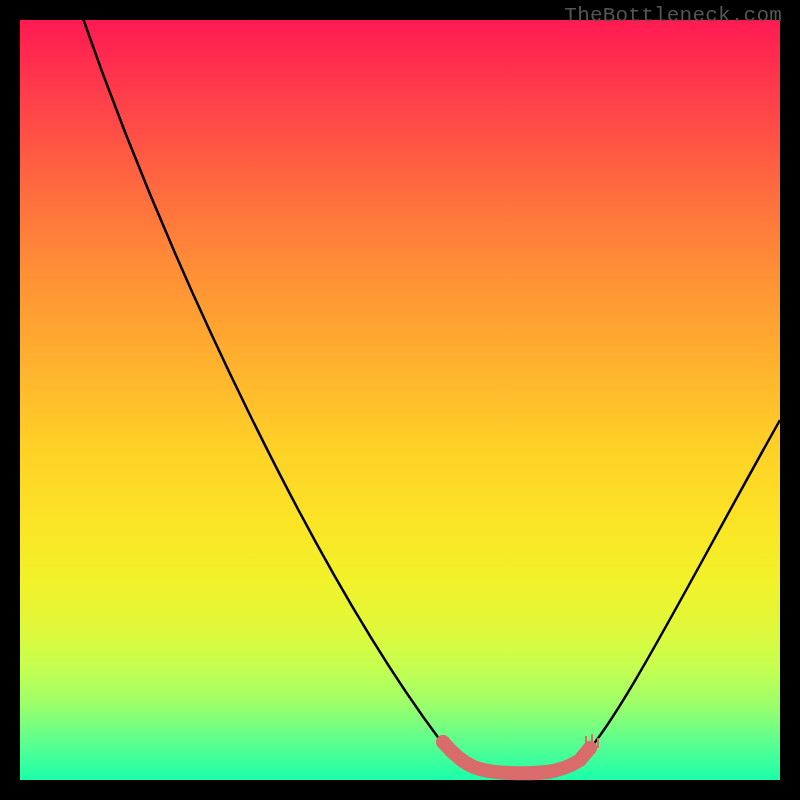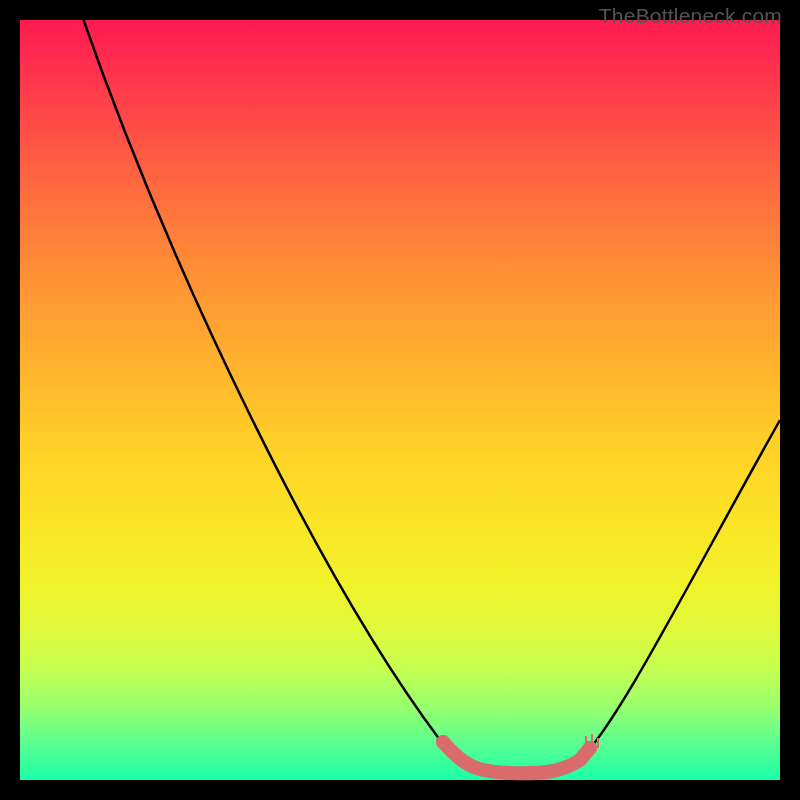--- a/index.html
+++ b/index.html
@@ -35,20 +35,21 @@
   }
   .watermark {
     position: absolute;
     top: 4px;
     right: 18px;
     color: #555;
     font-size: 21px;
     font-weight: 500;
     letter-spacing: 0.2px;
     user-select: none;
+    font-family: Liberation Mono, monospace;
   }
   svg.curve {
     position: absolute;
     left: 0;
     top: 0;
     width: 760px;
     height: 760px;
     overflow: visible;
   }
 </style>

